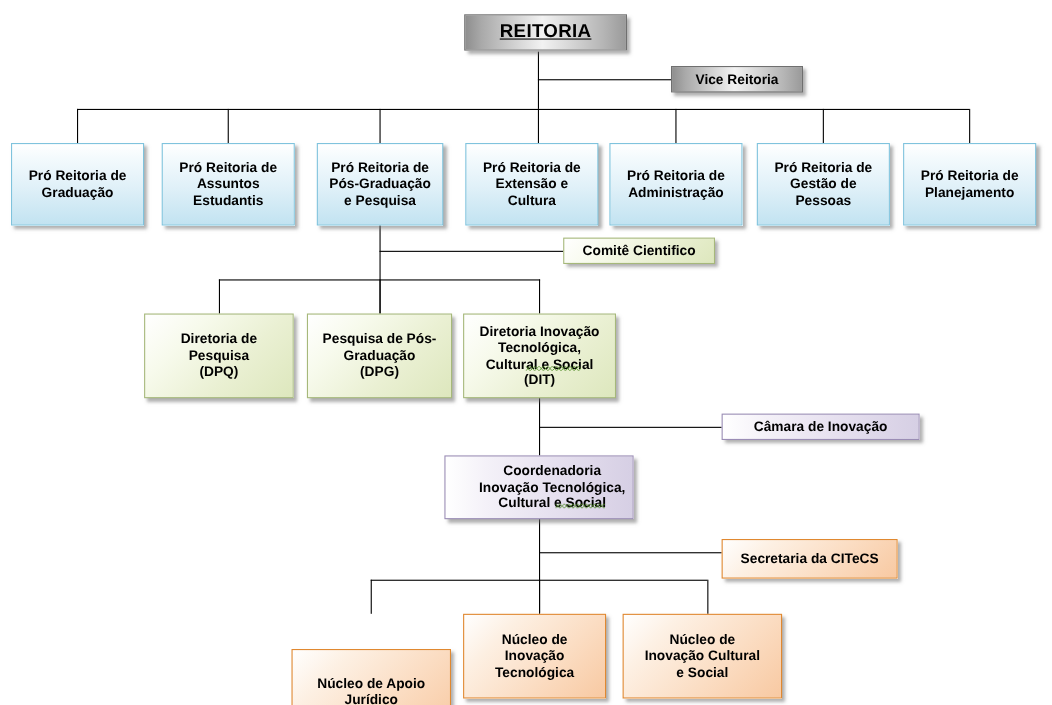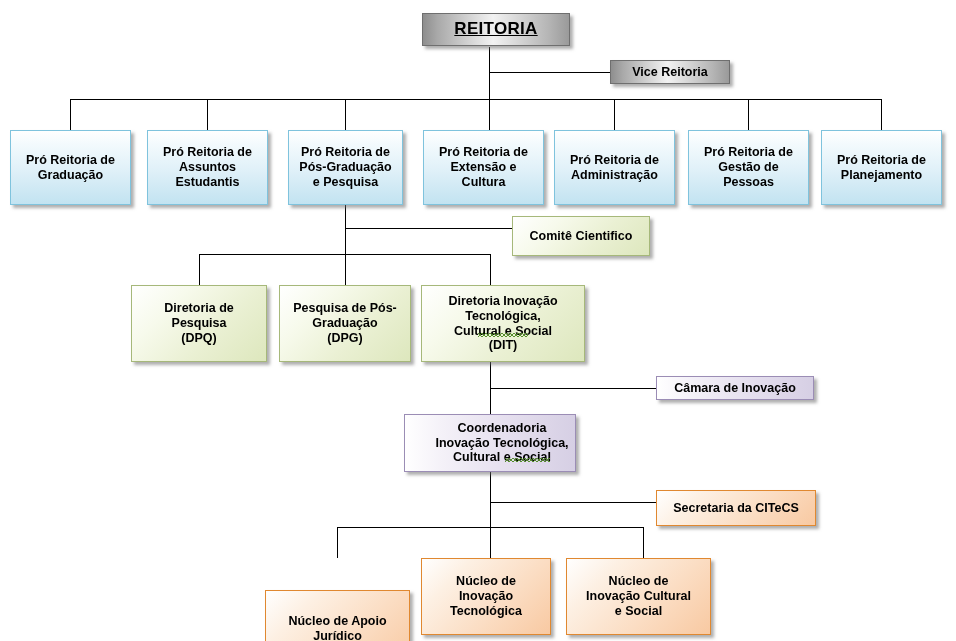--- a/index.html
+++ b/index.html
@@ -169,37 +169,37 @@
   <div class="node blue" style="left:554px; top:130px; width:121px; height:75px;">Pró Reitoria de
 Administração</div>
 
   <div class="node blue" style="left:688px; top:130px; width:121px; height:75px;">Pró Reitoria de
 Gestão de
 Pessoas</div>
 
   <div class="node blue" style="left:821px; top:130px; width:121px; height:75px;">Pró Reitoria de
 Planejamento</div>
 
-  <div class="node green tag" style="left:512px; top:216px; width:138px; height:40px;">Comitê Cientifico</div>
+  <div class="node green tag" style="left:512px; top:216px; width:138px; height:24px;">Comitê Cientifico</div>
 
   <div class="node green" style="left:131px; top:285px; width:136px; height:77px;">Diretoria de
 Pesquisa
 (DPQ)</div>
 
   <div class="node green" style="left:279px; top:285px; width:132px; height:77px;">Pesquisa de Pós-
 Graduação
 (DPG)</div>
 
-  <div class="node green" style="left:421px; top:285px; width:164px; height:77px;">Diretoria Inovação
+  <div class="node green" style="left:421px; top:285px; width:139px; height:77px;">Diretoria Inovação
 Tecnológica,
 Cultural e Social
 (DIT)</div>
   <div class="squiggle" style="left:478px; top:333px; width:50px;"></div>
 
-  <div class="node purple tag" style="left:656px; top:376px; width:158px; height:24px;">Câmara de Inovação</div>
+  <div class="node purple tag" style="left:656px; top:376px; width:180px; height:24px;">Câmara de Inovação</div>
 
   <div class="node purple" style="left:404px; top:414px; width:172px; height:58px;padding-left:24px;">Coordenadoria
 Inovação Tecnológica,
 Cultural e Social</div>
   <div class="squiggle" style="left:505px; top:458px; width:45px;"></div>
 
   <div class="node orange tag" style="left:656px; top:490px; width:160px; height:36px;">Secretaria da CITeCS</div>
 
   <div class="node orange" style="left:265px; top:558px; width:145px; height:77px;margin-top:32px;">Núcleo de Apoio
 Jurídico</div>

